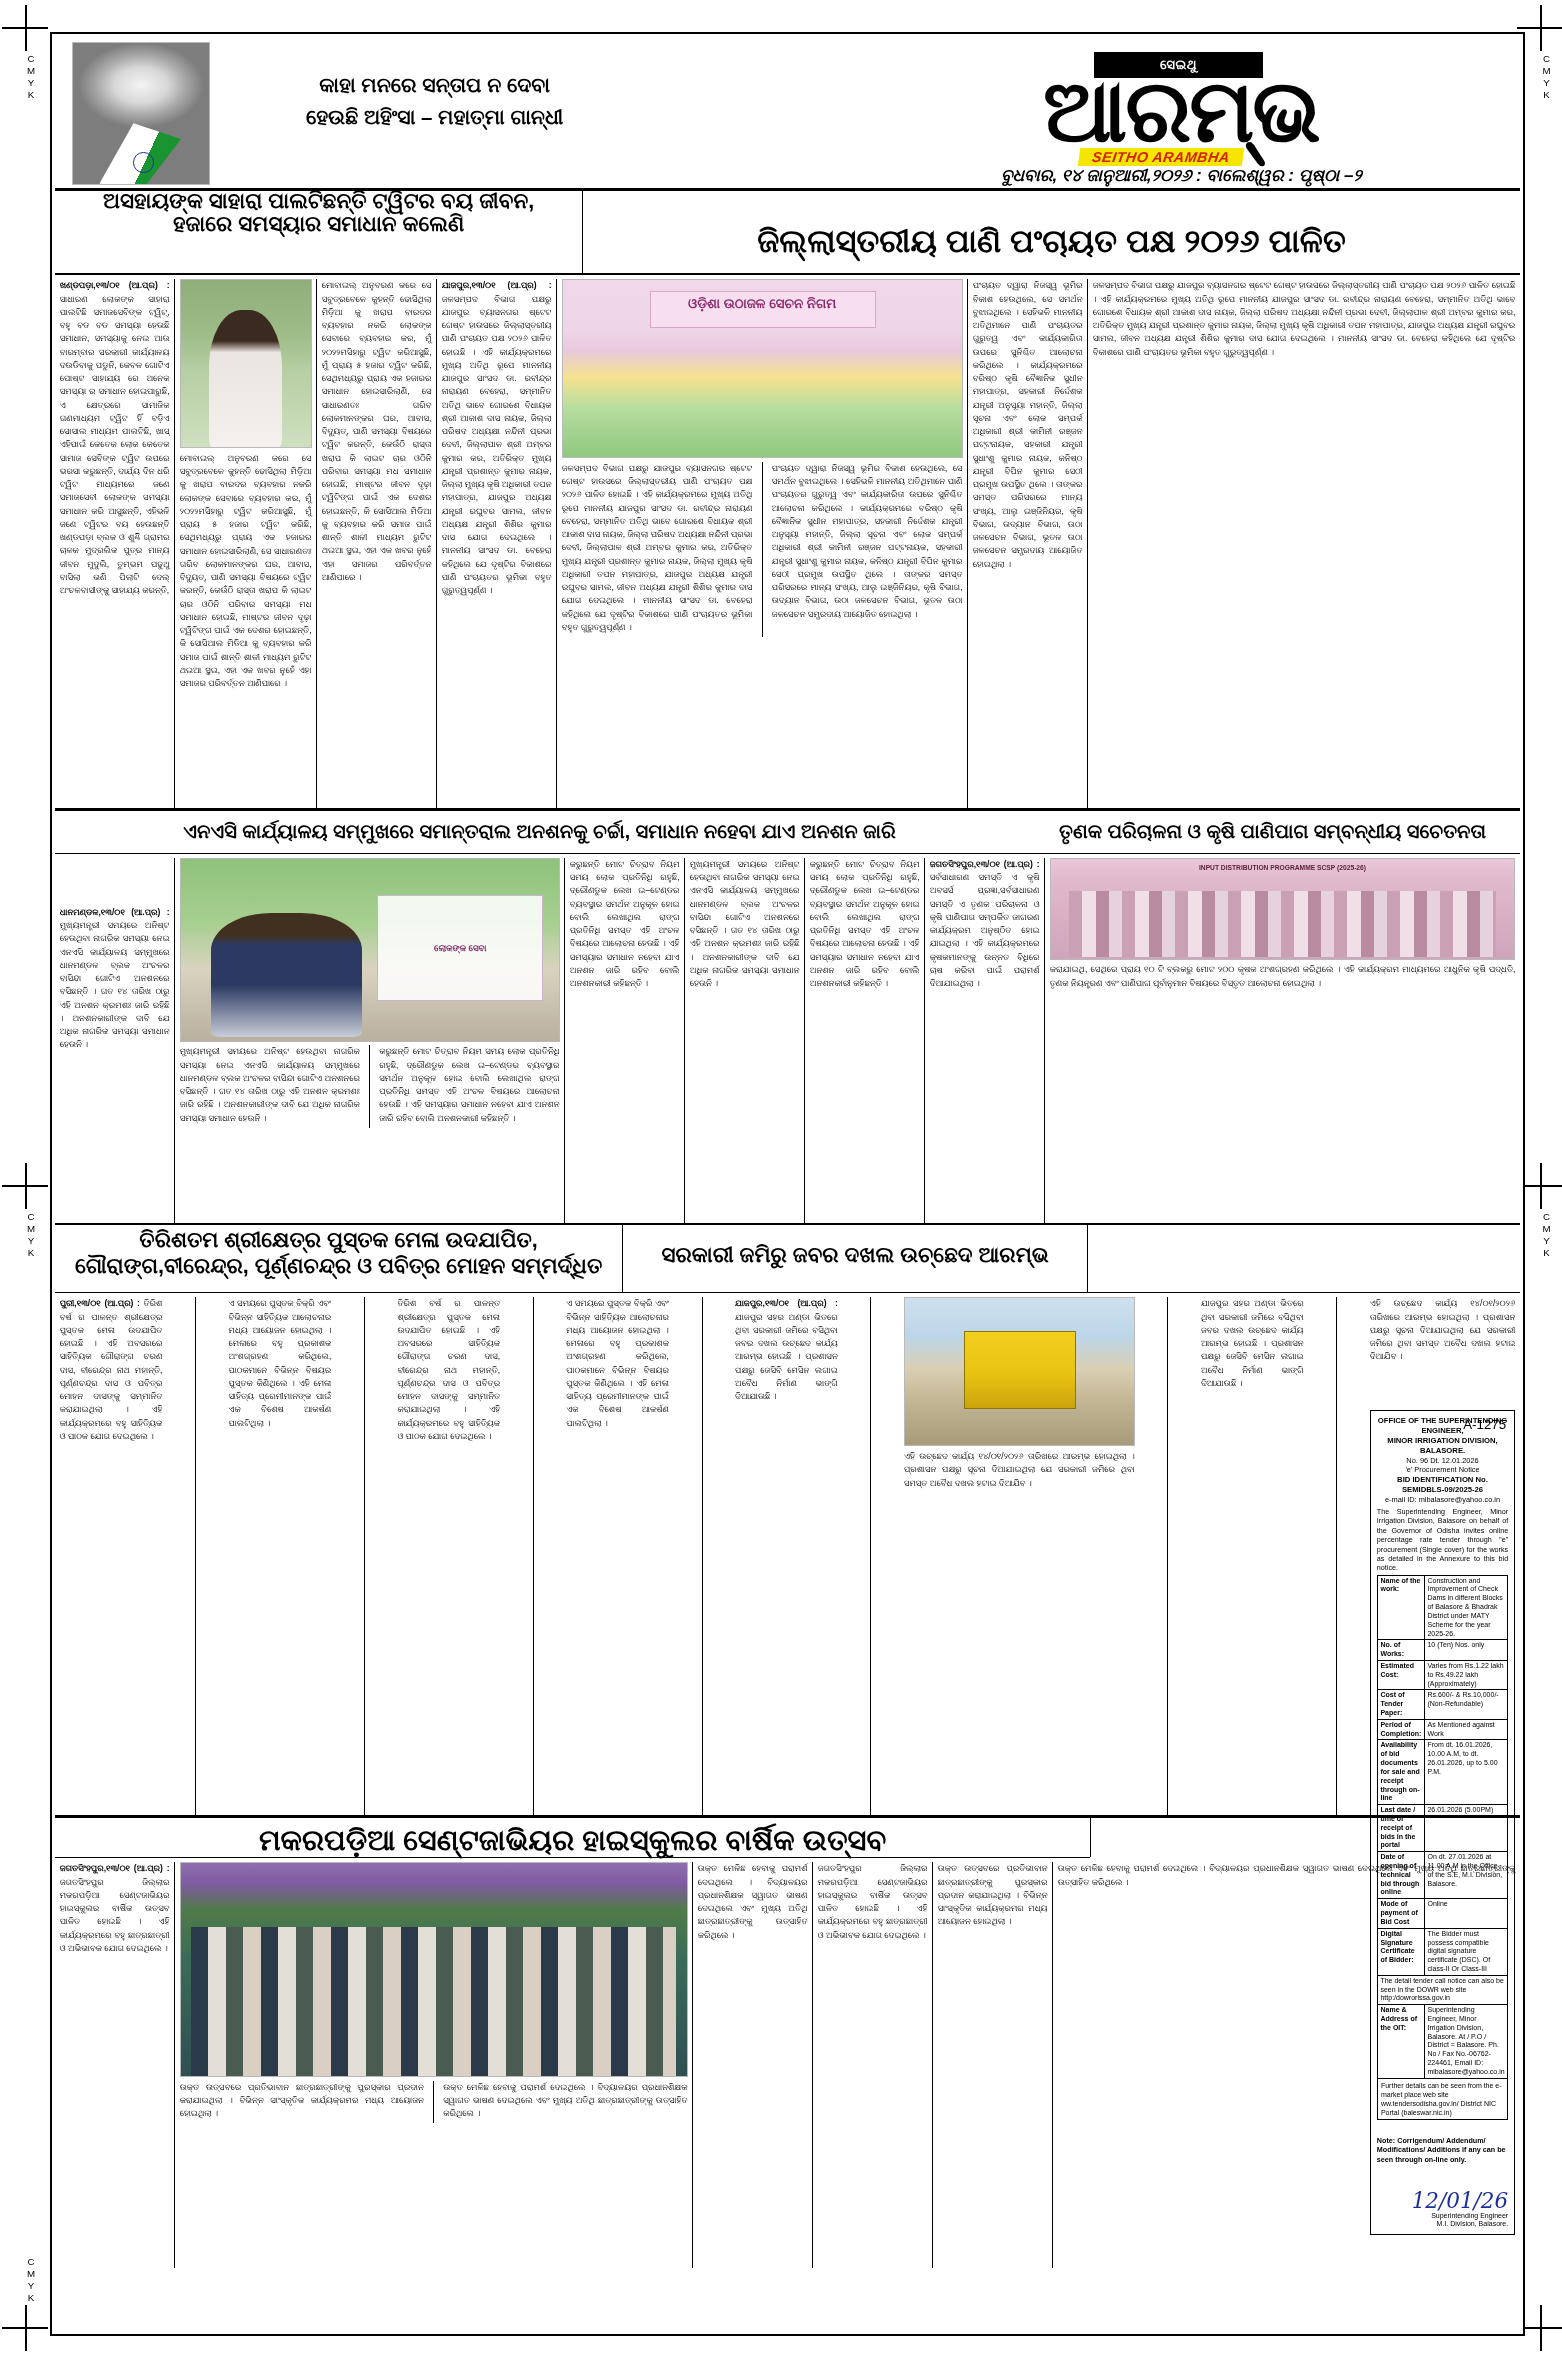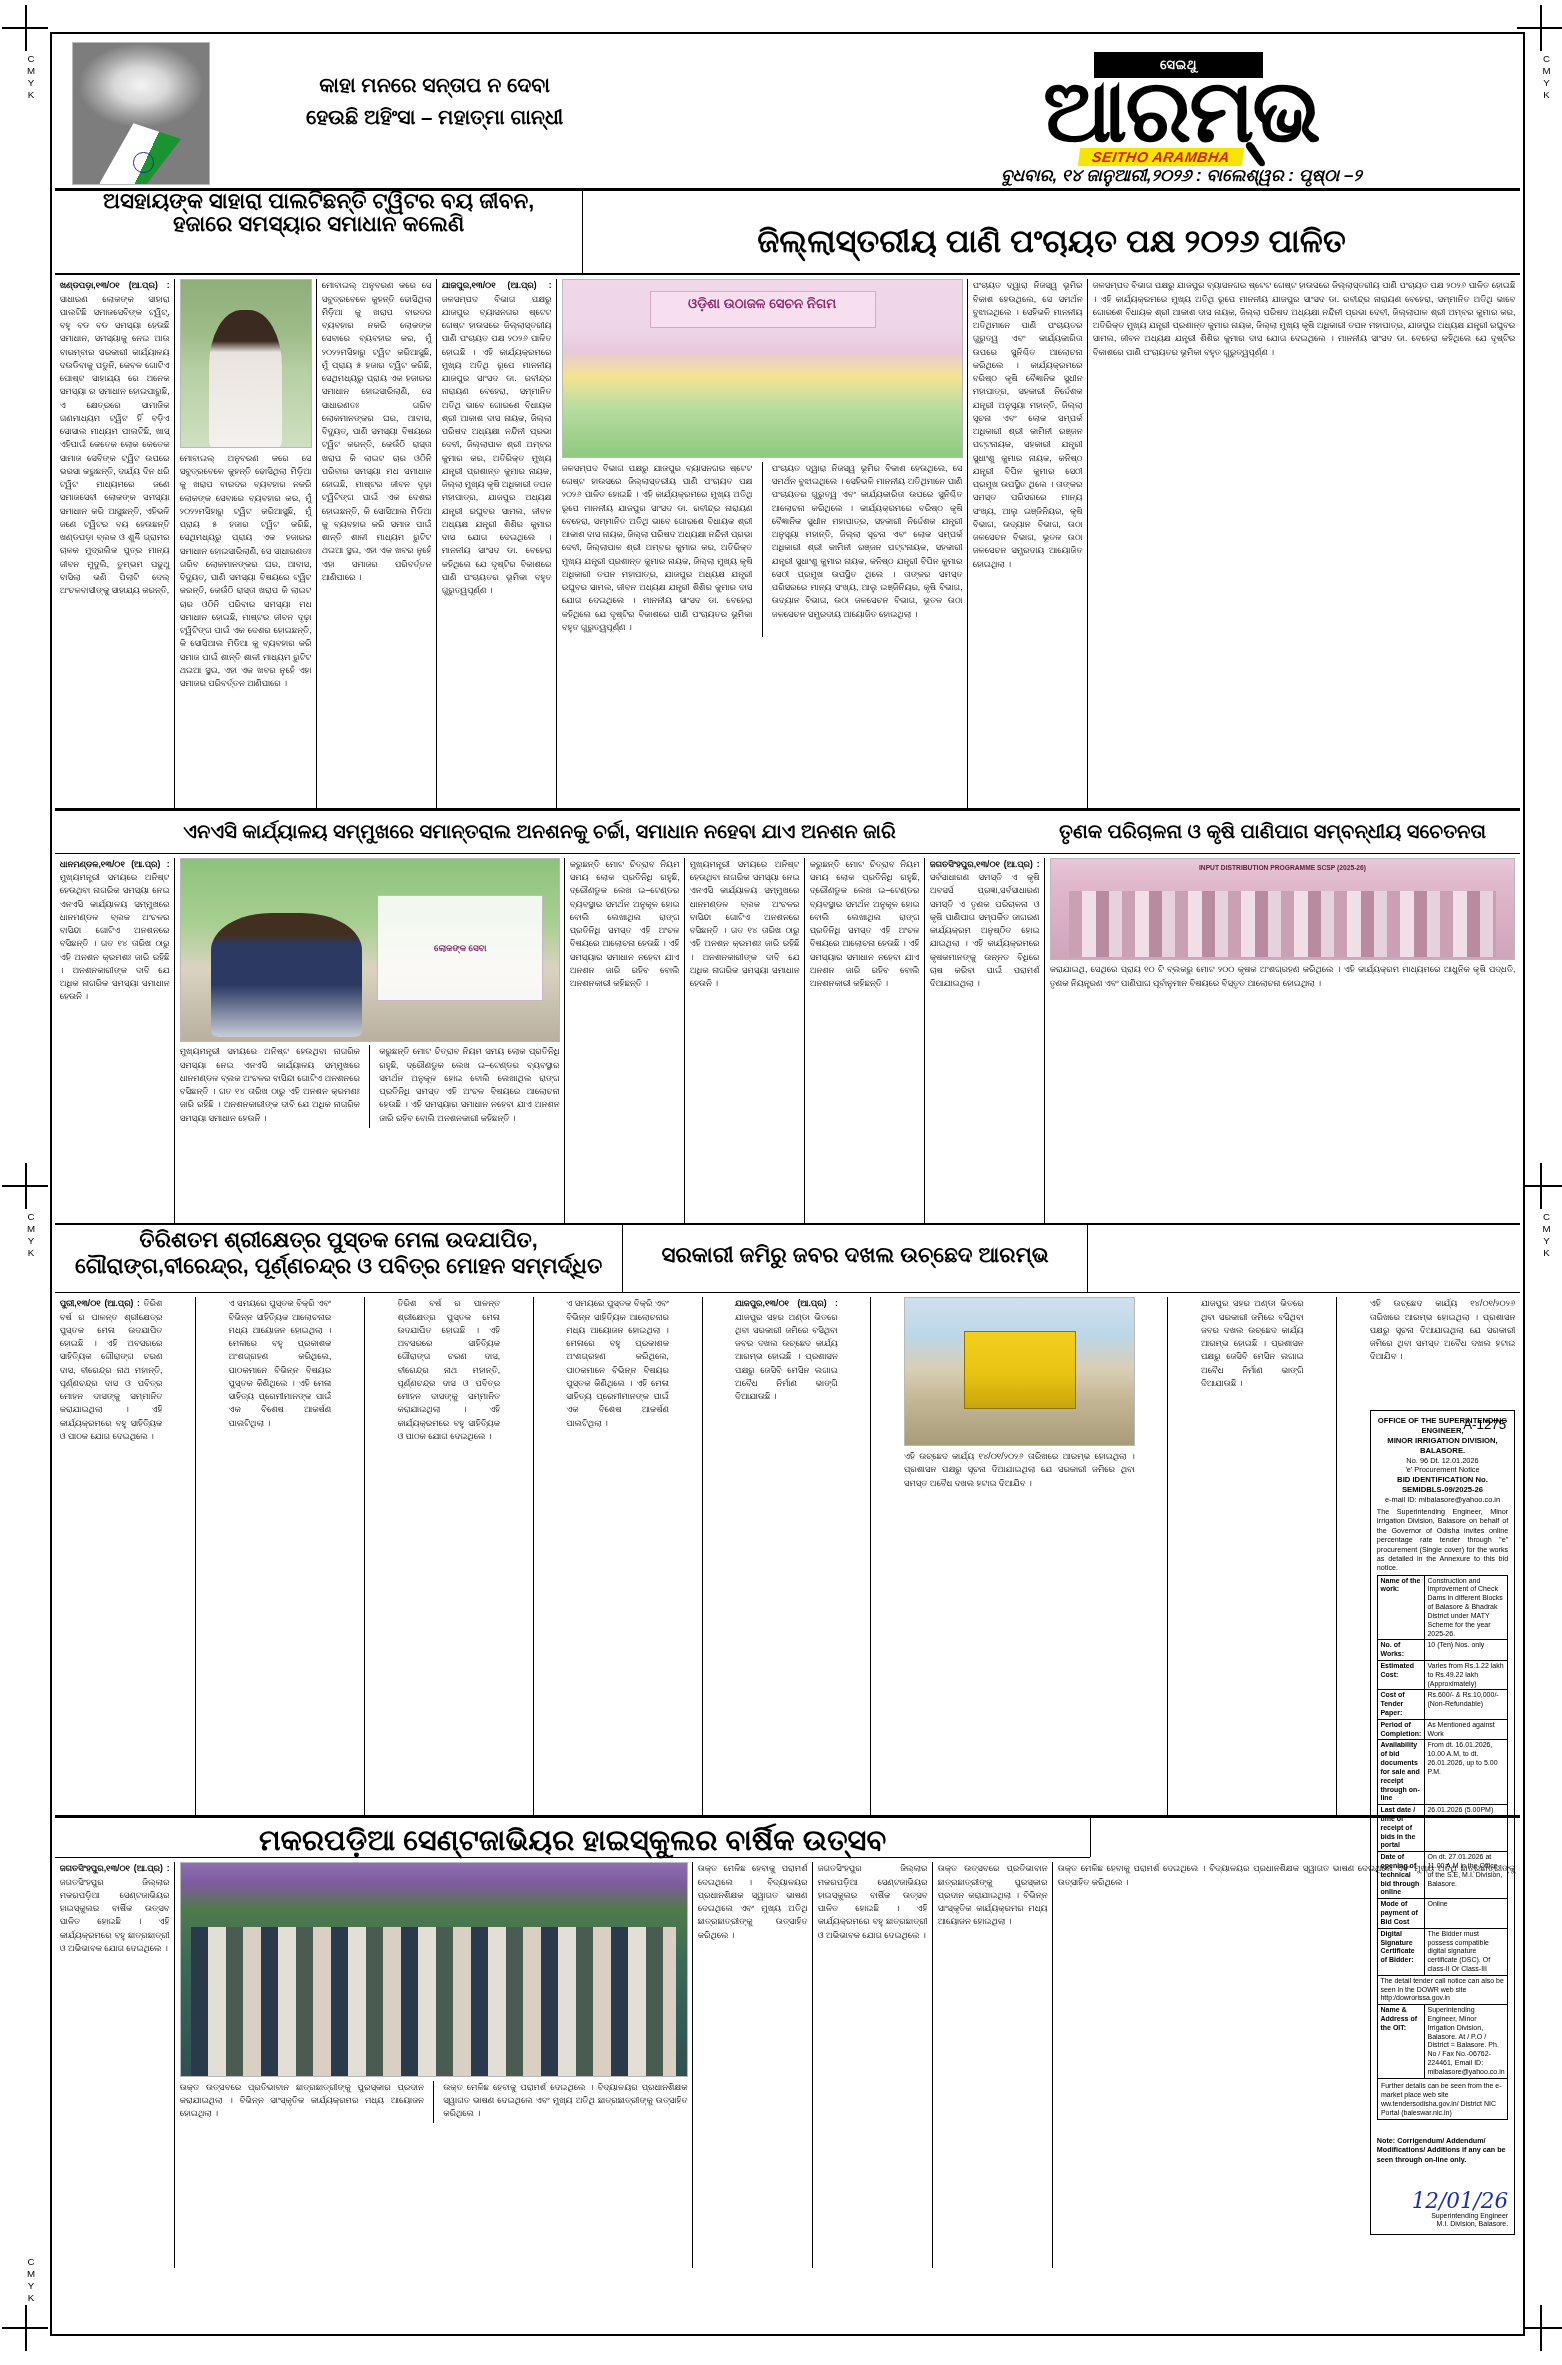--- a/index.html
+++ b/index.html
@@ -300,21 +300,21 @@
     </div>
     <div class="colsep"></div>
     <div style="flex:1; padding:0 6.1px;">
       <div class="hl hl-sec">ତୃଣକ ପରିଚାଳନା ଓ କୃଷି ପାଣିପାଗ ସମ୍ବନ୍ଧୀୟ ସଚେତନତା</div>
     </div>
   </div>
   <div class="rule-h thin"></div>
 
   <div style="display:flex; height:369px; padding-top:4.1px;">
 
-    <div style="width:119px; padding:0 4.6px;" class="body-col">
+    <div style="width:119px; padding:0 4.6px;margin-top:48px;" class="body-col">
       <p><b>ଧାନମଣ୍ଡଳ,୧୩/୦୧ (ଆ.ପ୍ର) :</b>
          <span>ମୁଖ୍ୟମନ୍ତ୍ରୀ ସମୟରେ ଅନିଷ୍ଟ ହେଉଥିବା ନାଗରିକ ସମସ୍ୟା ନେଇ ଏନଏସି କାର୍ଯ୍ୟାଳୟ ସମ୍ମୁଖରେ ଧାନମଣ୍ଡଳ ବ୍ଲକ ଅଂଚଳର ବାସିନ୍ଦା ଗୋଟିଏ ଅନଶନରେ ବସିଛନ୍ତି । ଗତ ୧୪ ତାରିଖ ଠାରୁ ଏହି ଅନଶନ କ୍ରମଶଃ ଜାରି ରହିଛି । ଅନଶନକାରୀଙ୍କ ଦାବି ଯେ ଅଧିକ ନାଗରିକ ସମସ୍ୟା ସମାଧାନ ହେଉନି ।</span></p>
     </div>
     <div class="colsep"></div>
 
     <div style="width:389px; padding:0 4.6px;">
       <div class="photo ph-protest" style="height:184px; margin-bottom:3.6px;padding-left:36px;">
         <div style="position:absolute;right:4%;top:20%;width:44%;height:58%;background:rgba(255,255,255,.86);
                     border:0.5px solid #c8b6c8;font-size:8.7px;color:#7a2060;font-weight:bold;
                     display:flex;align-items:center;justify-content:center;text-align:center;">ଲୋକଙ୍କ ସେବା</div>

